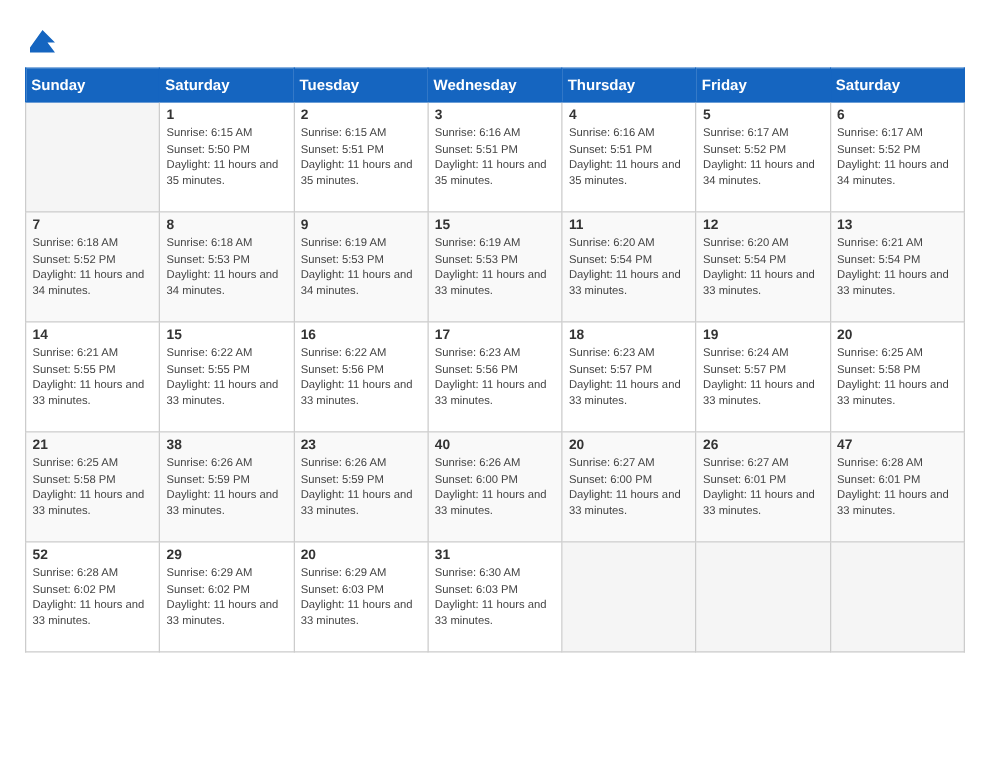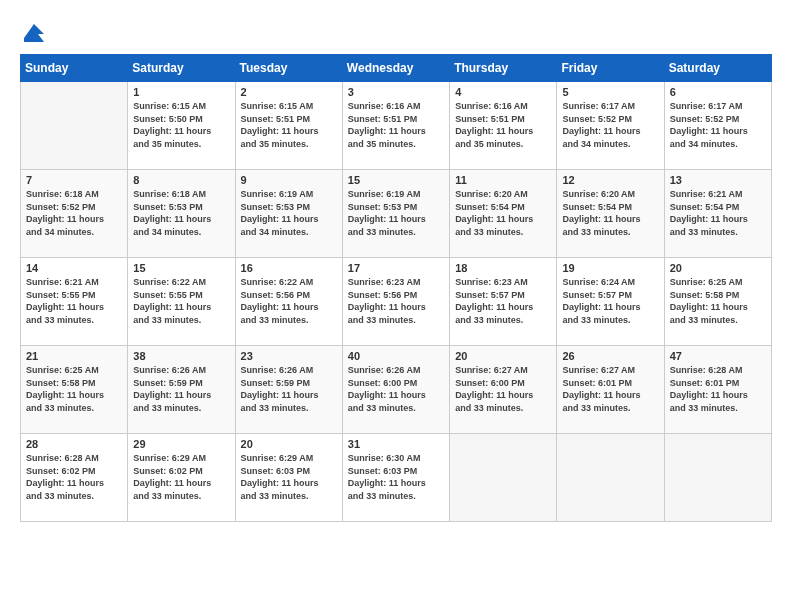--- a/index.html
+++ b/index.html
@@ -90,21 +90,20 @@
       font-size: 11px;
       font-weight: bold;
       color: #333;
       display: block;
       margin-bottom: 2px;
     }
     .cell-content {
       font-size: 9px;
       line-height: 1.4;
       color: #444;
-      font-weight: bold;
     }
     .empty-cell {
       background: #f5f5f5 !important;
     }
   </style>
 </head>
 <body>
 
 <div class="page">
   <div class="header">
@@ -248,21 +247,21 @@
             <span class="day-num">26</span>
             <div class="cell-content">Sunrise: 6:27 AM<br>Sunset: 6:01 PM<br>Daylight: 11 hours and 33 minutes.</div>
           </td>
           <td>
             <span class="day-num">47</span>
             <div class="cell-content">Sunrise: 6:28 AM<br>Sunset: 6:01 PM<br>Daylight: 11 hours and 33 minutes.</div>
           </td>
         </tr>
         <tr>
           <td>
-            <span class="day-num">28</span>
+            <span class="day-num">52</span>
             <div class="cell-content">Sunrise: 6:28 AM<br>Sunset: 6:02 PM<br>Daylight: 11 hours and 33 minutes.</div>
           </td>
           <td>
             <span class="day-num">29</span>
             <div class="cell-content">Sunrise: 6:29 AM<br>Sunset: 6:02 PM<br>Daylight: 11 hours and 33 minutes.</div>
           </td>
           <td>
             <span class="day-num">20</span>
             <div class="cell-content">Sunrise: 6:29 AM<br>Sunset: 6:03 PM<br>Daylight: 11 hours and 33 minutes.</div>
           </td>

